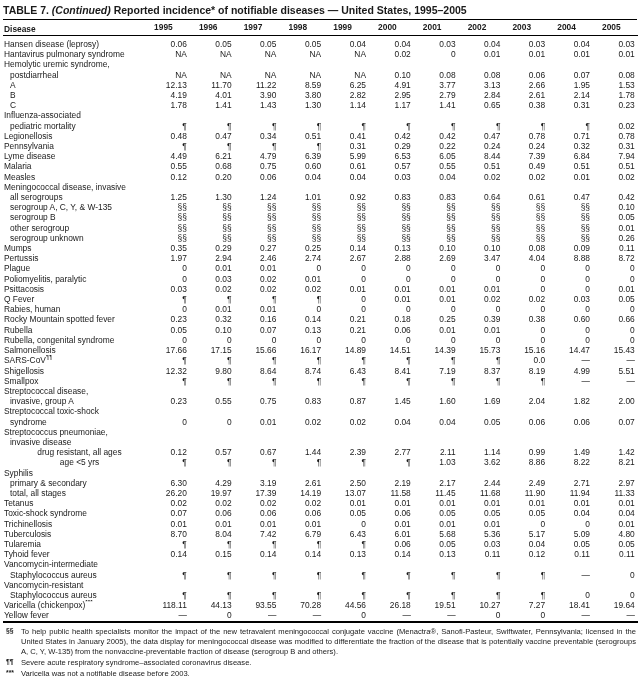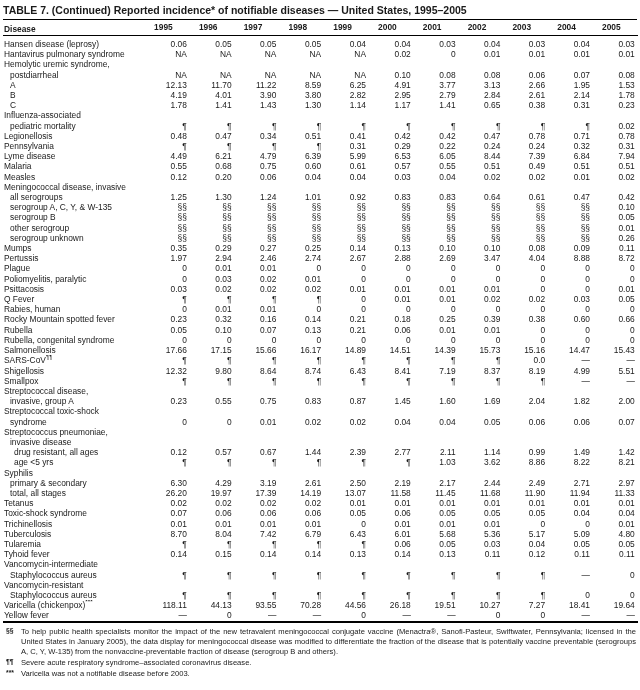--- a/index.html
+++ b/index.html
@@ -7,42 +7,42 @@
     width:640px; height:690px; box-sizing:border-box;
     padding:3px 3px 0 3px; overflow:hidden;
     font-family:"Liberation Sans", sans-serif;
     color:#1a1a1a; background:#ffffff;
   }
   .title {
     font-size:10.5px; font-weight:700; letter-spacing:0;
     padding:1px 0 3px 0; border-bottom:1.4px solid #000;
     white-space:nowrap;
   }
-  .title .cont { }
+  .title .cont { font-style:italic; }
   table.nd {
     width:100%; border-collapse:collapse; table-layout:fixed;
     font-size:8.4px; border-bottom:2px solid #000;
   }
   col.c-disease { width:142px; }
   col.c-year { width:44.8px; }
   thead th {
     font-weight:700; font-size:8.4px; line-height:9px;
     padding:3px 8px 3px 0; 
     border-bottom:1.2px solid #000; white-space:nowrap;
   }
   thead th.h-disease { text-align:left; padding:3px 0 0 1px; }
   tbody td {
     padding:0 3px 0 0; text-align:right; line-height:10.2px;
     white-space:nowrap; overflow:hidden; font-size:8.4px;
   }
   tbody tr:first-child td { padding-top:3px; }
   td.label { text-align:left; padding-right:0; }
   td.ind0 { padding-left:1px; }
   td.ind1 { padding-left:7px; }
-  td.ind2 { padding-left:11px; }
+  td.ind2 { padding-left:11px;text-align:center; }
   .it { }
   sup.mk { font-size:6.3px; vertical-align:super; line-height:0; }
   .footnotes { padding:4px 1px 0 1px; }
   .fn {
     position:relative; padding-left:17px; margin-bottom:1px;
     font-size:7.6px; line-height:10px; text-align:justify;
   }
   .fn .fn-marker {
     position:absolute; left:2px; top:-1px; font-size:6.8px; font-weight:700;
   }

